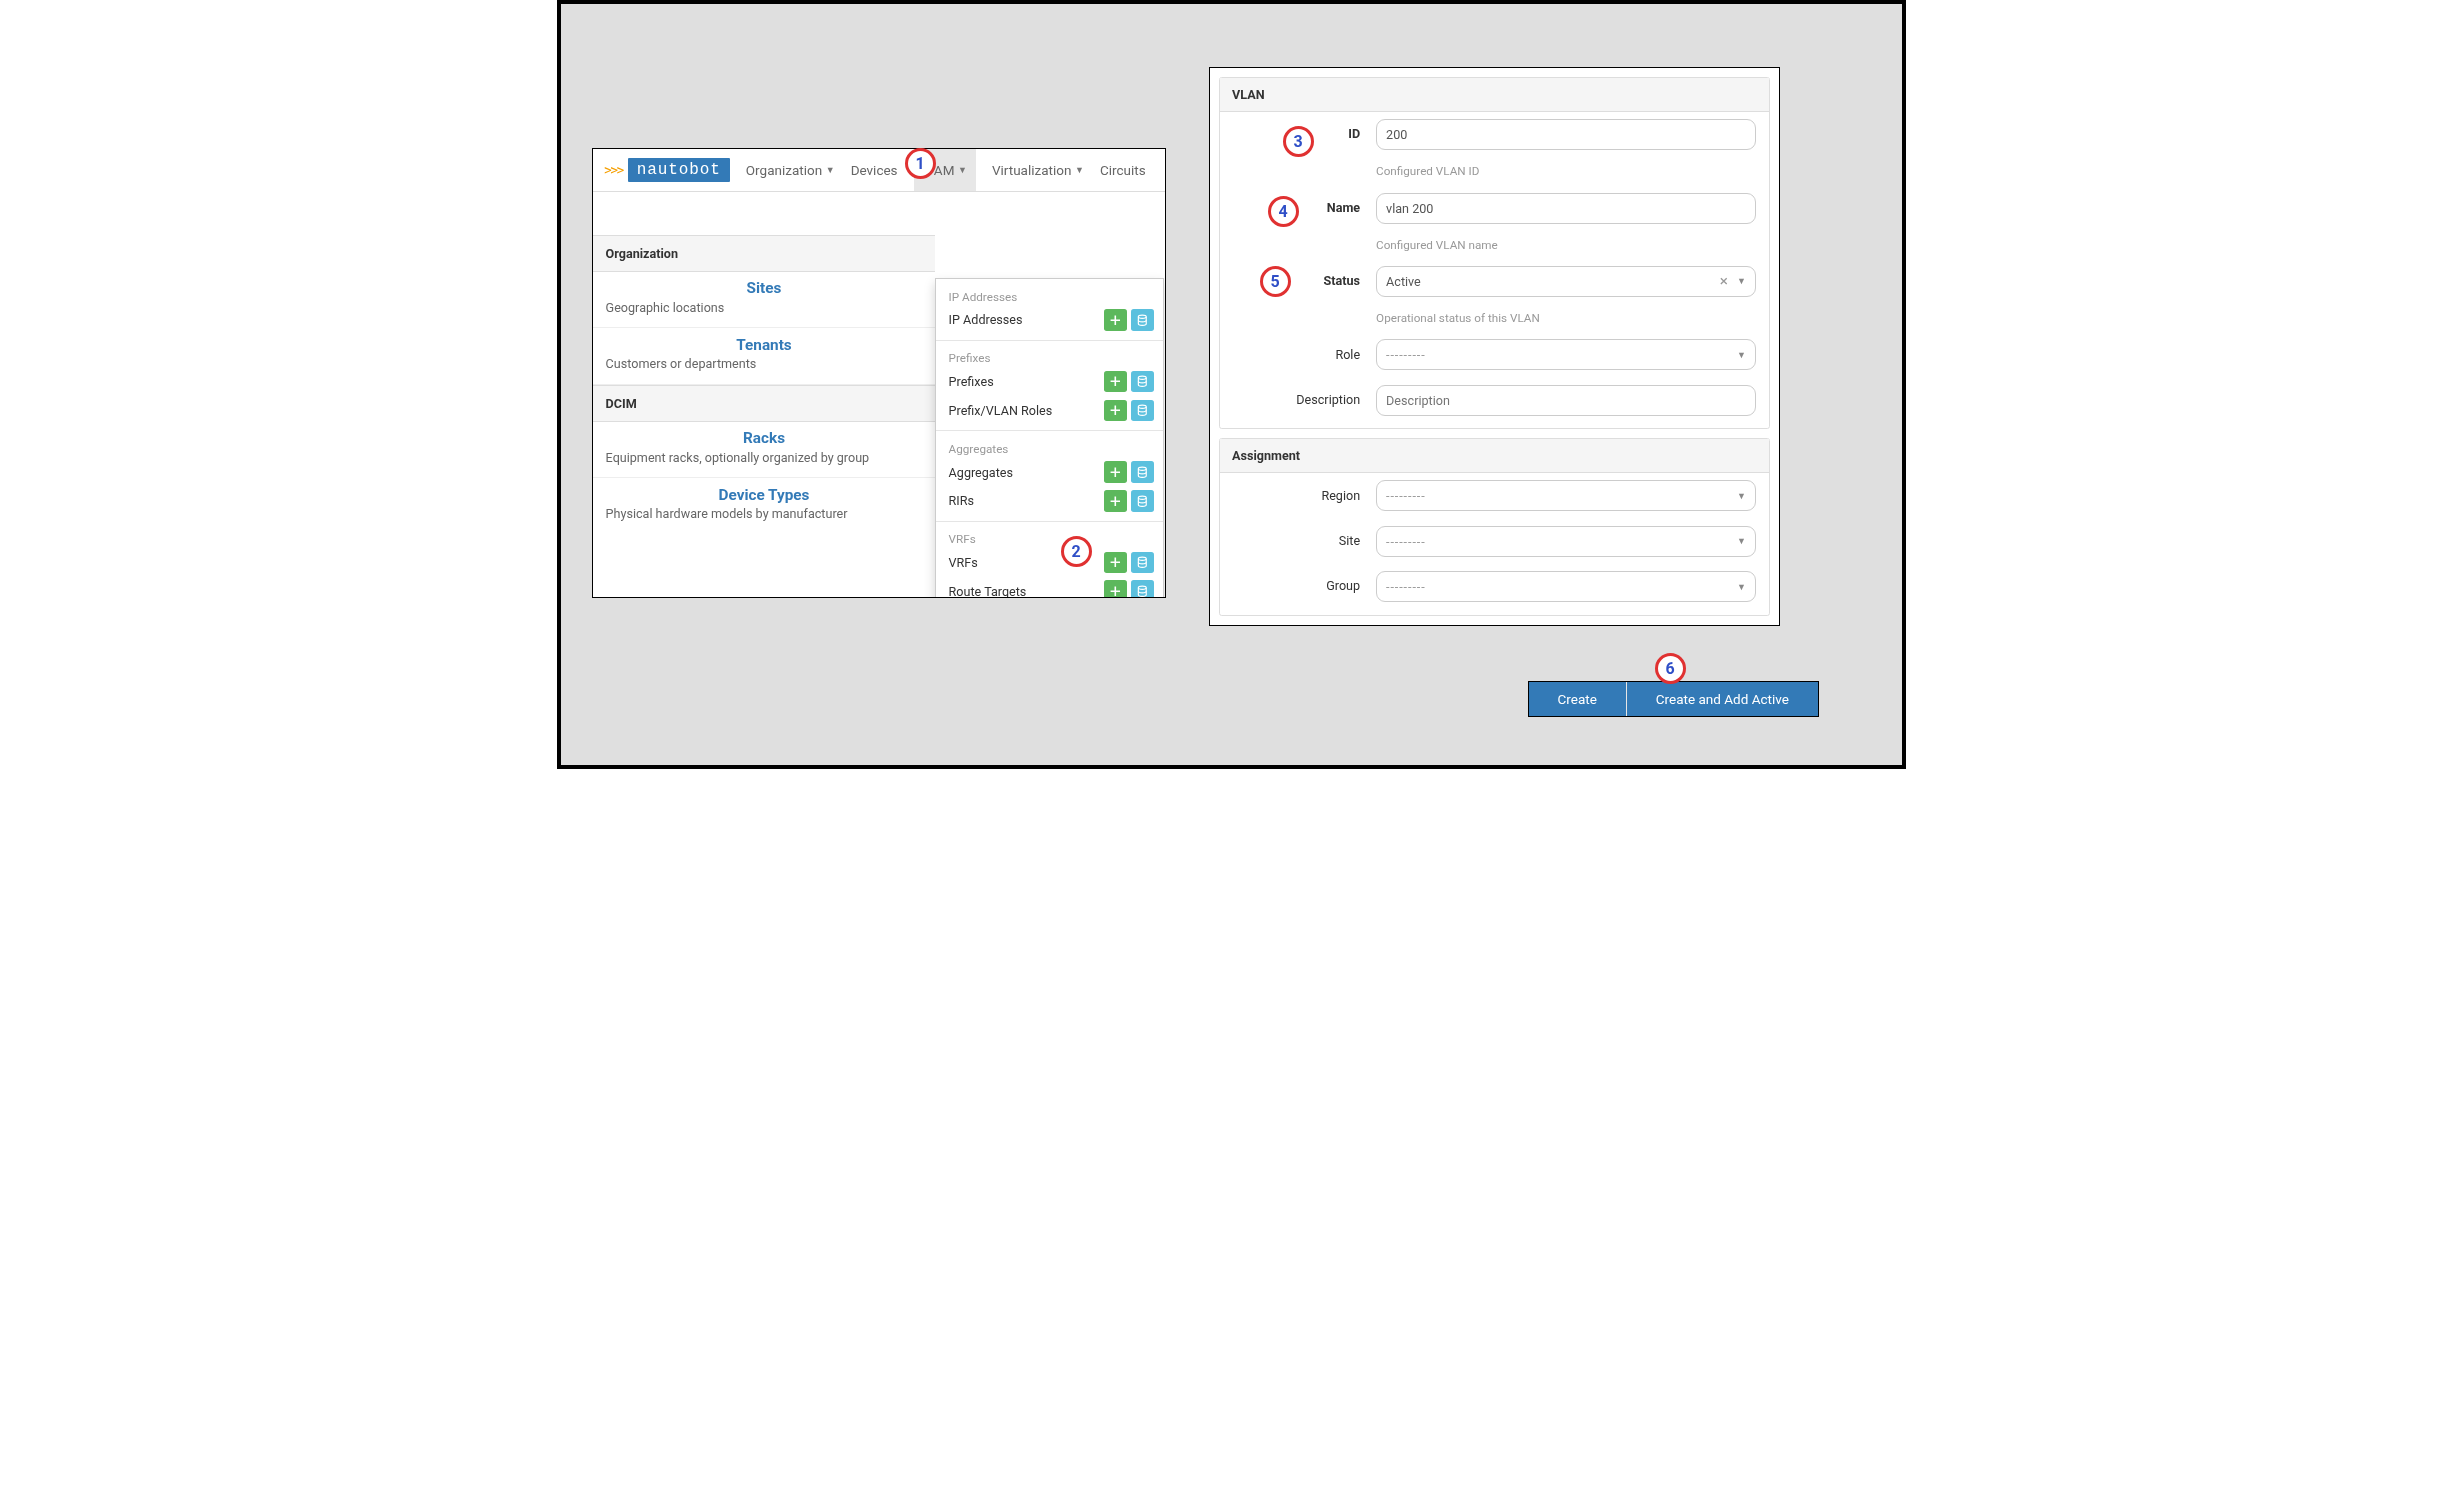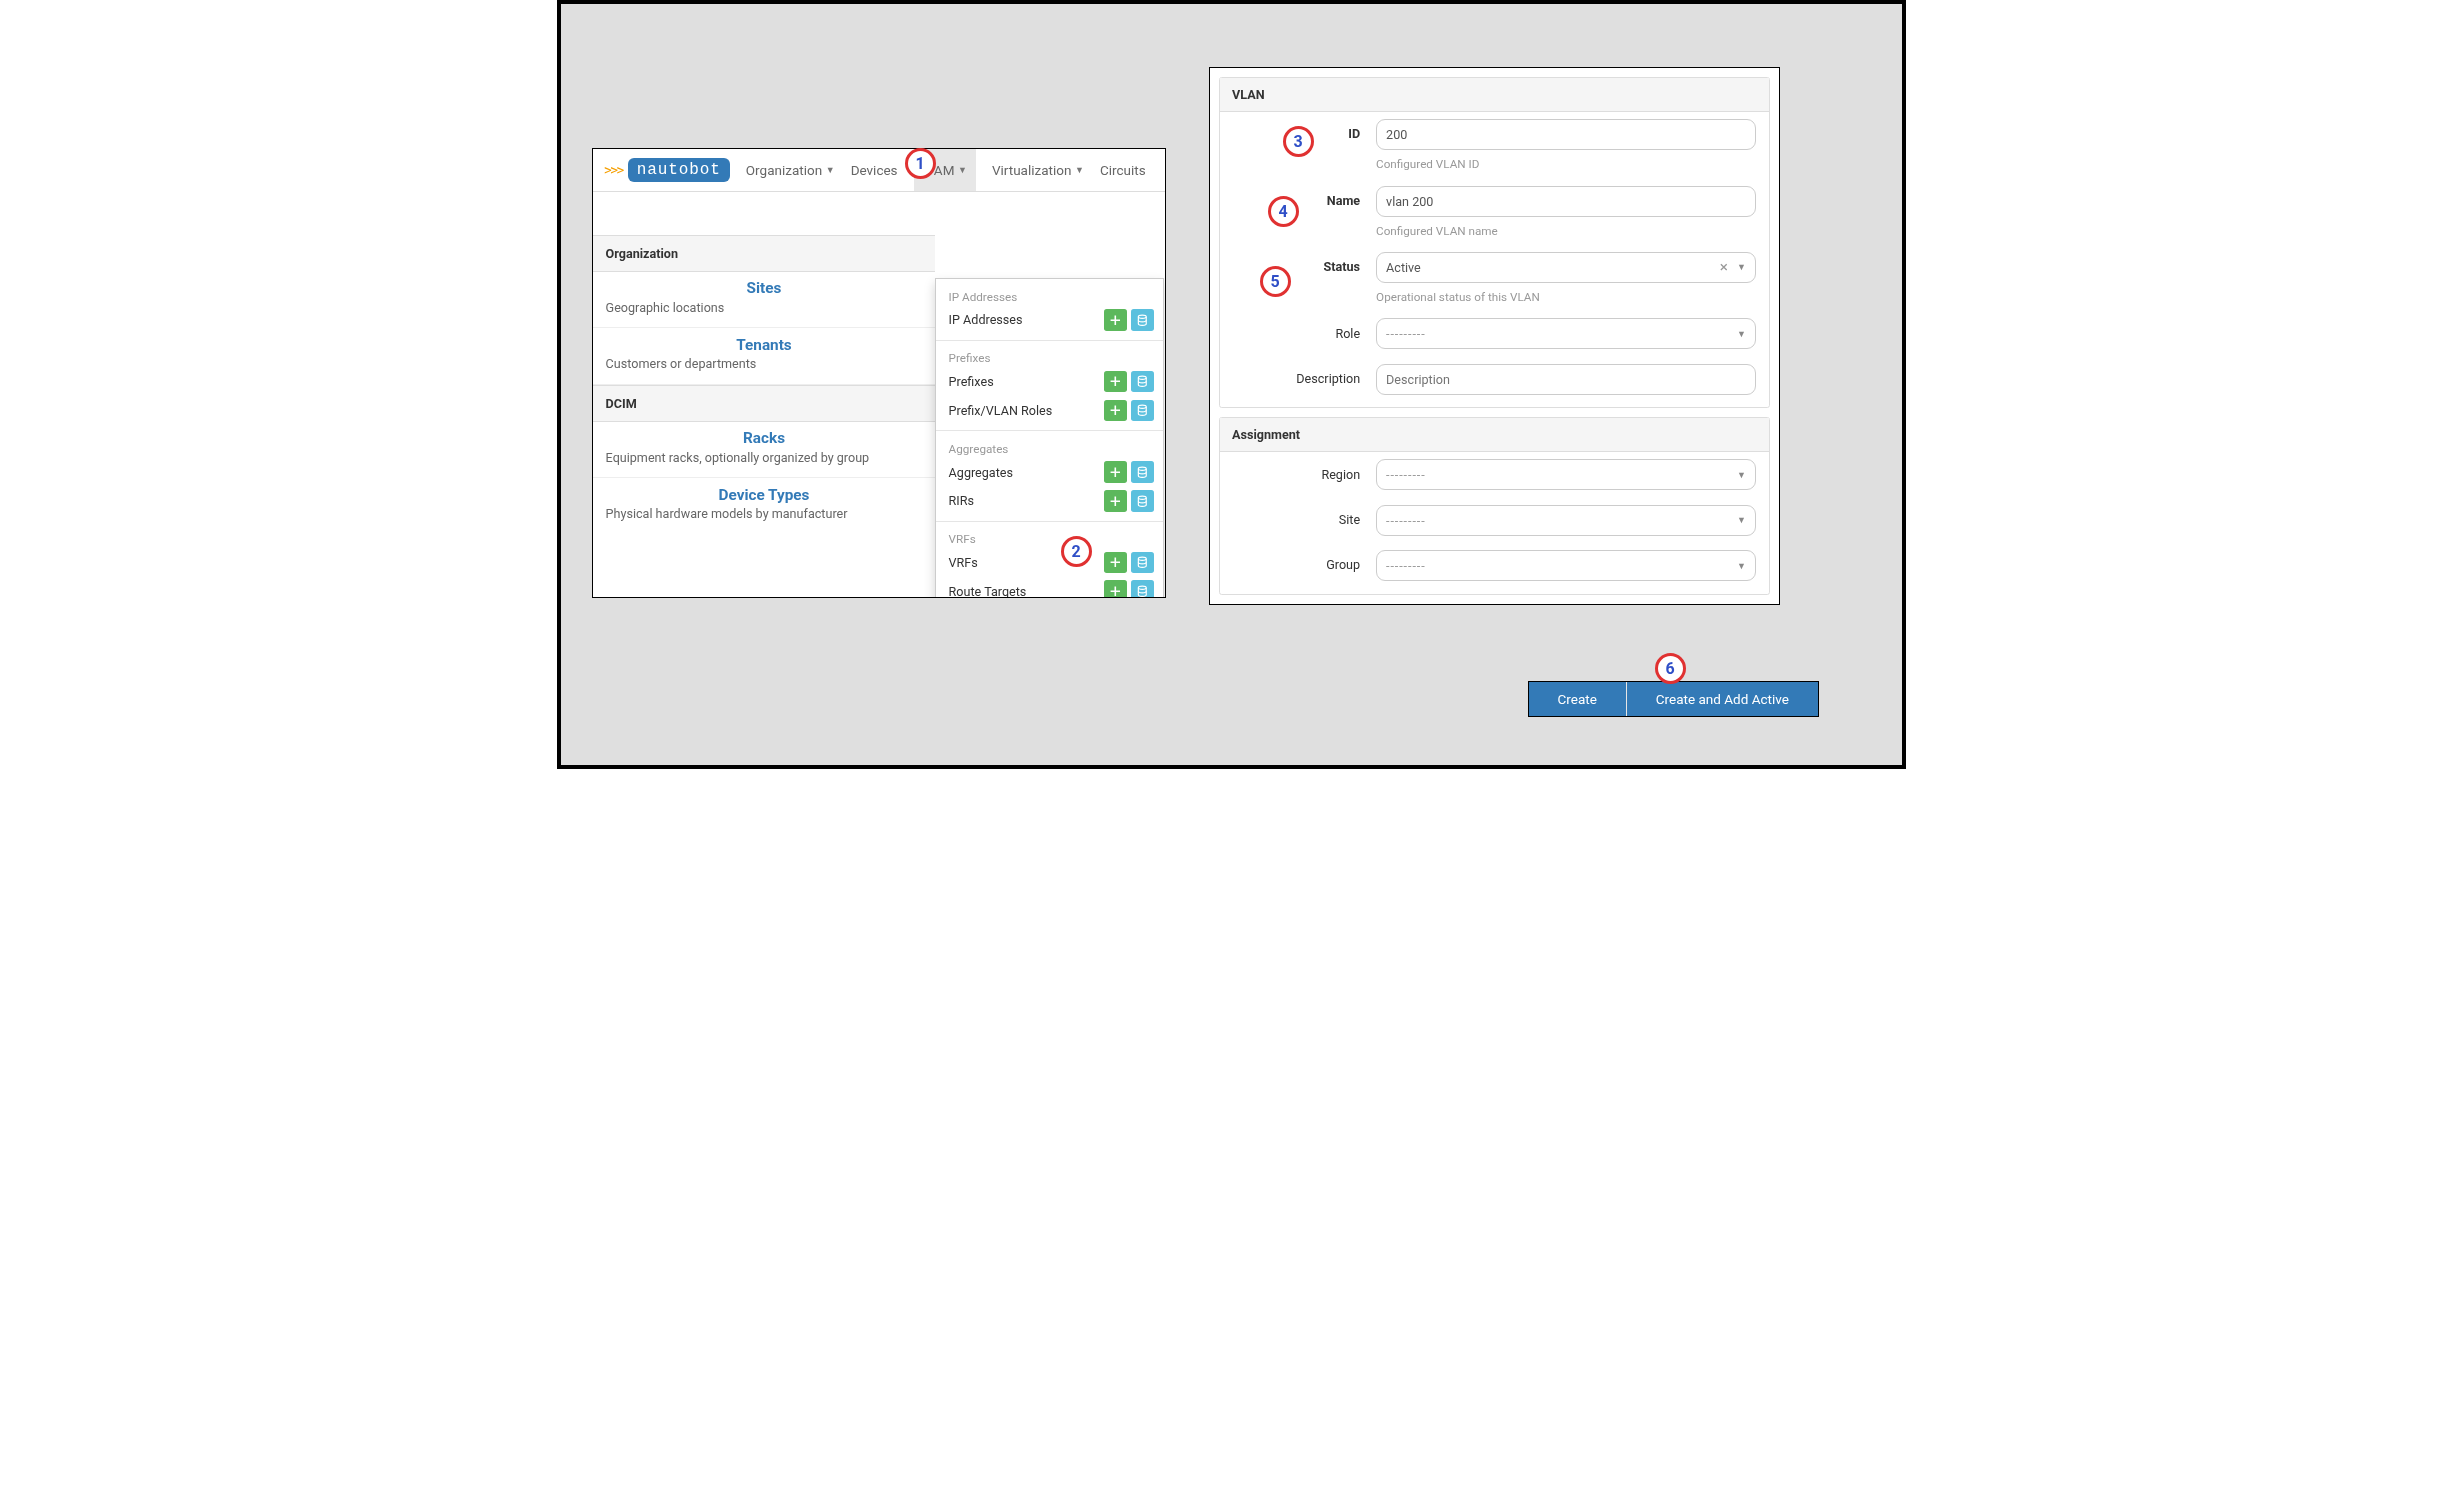--- a/index.html
+++ b/index.html
@@ -48,21 +48,21 @@
     gap: 16px;
     font-size: 13.5px;
     color: #666;
   }
   .logo-block { display:flex; align-items:center; gap:5.4px; }
   .chevrons { color: #f59f00; font-weight: 400; font-size: 15.3px; letter-spacing: -1.8px; }
   .logo-pill {
     background: #337ab7;
     color: #fff;
     padding: 2.7px 9px 3.6px 9px;
-    border-radius: 6px;
+    border-radius: 1px;
     font-family: "Courier New", monospace;
     font-size: 16px;
     letter-spacing: 0.9px;
   }
   .navbar .nav-item { display:flex; align-items:center; gap:3.6px; cursor:pointer; }
   .navbar .nav-item.active { background:#e7e7e7; padding:12.6px 9px; margin:-12.6px 0; }
   .caret-down { font-size: 9px; color:#777; }
   .left-body { position: relative; }
   .content-left {
     width: 342px;
@@ -155,21 +155,21 @@
     width: 100%;
     height: 31px;
     border: 0.9px solid #ccc;
     border-radius: 9px;
     padding: 0 9px;
     font-size: 12.6px;
     color:#555;
     background:#fff;
     display:flex; align-items:center; justify-content:space-between;
   }
-  .field .help { color:#999; font-size: 11.7px; margin-top: 7px; }
+  .field .help { color:#999; font-size: 11.7px; margin-top: 14px; }
   .select .placeholder { color:#999; letter-spacing: 0.9px; }
   .select .right-icons { display:flex; align-items:center; gap:9px; color:#888; font-size:10.8px; }
   .select .clear-x { color:#999; font-size:15.3px; cursor:pointer; }
   .select .tri { font-size: 9px; }
 
   
   .form-buttons {
     position:absolute;
     left: 967px; top: 677px;
     display:flex;

